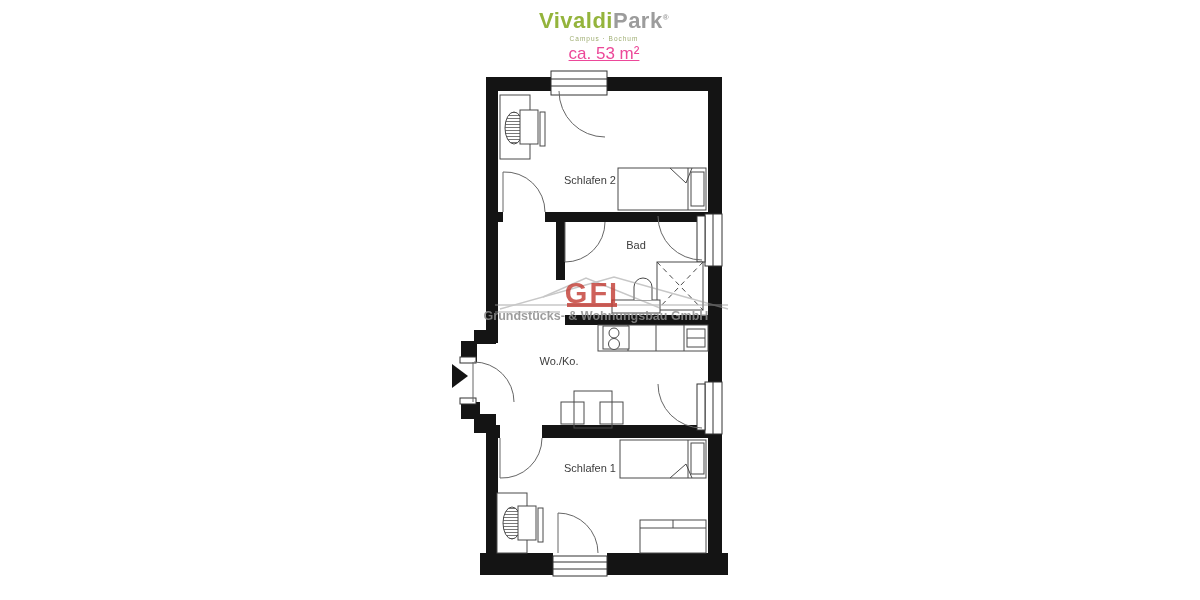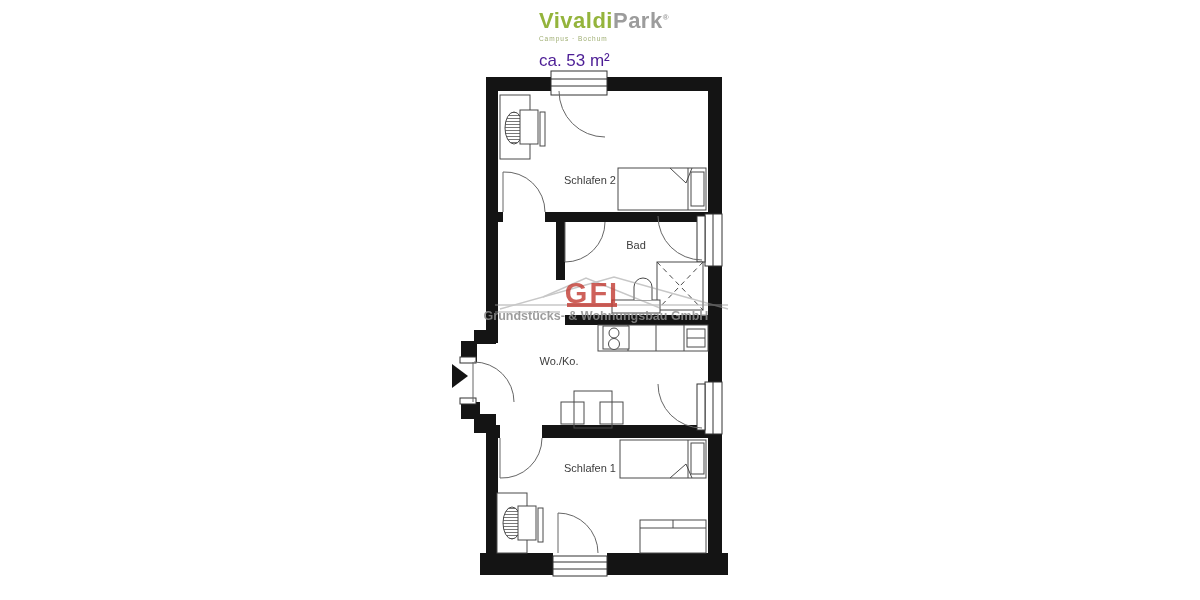--- a/index.html
+++ b/index.html
@@ -1,24 +1,24 @@
 <!DOCTYPE html>
 <html><head>
 <meta charset="utf-8">
 <style>
   html,body{margin:0;padding:0;background:#ffffff;}
   #stage{position:relative;width:1200px;height:600px;background:#ffffff;overflow:hidden;
          font-family:"Liberation Sans",sans-serif;}
-  .header{position:absolute;top:10px;left:604px;transform:translateX(-50%);text-align:left;white-space:nowrap;}
+  .header{position:absolute;top:10px;left:604px;transform:translateX(-50%);text-align:center;white-space:nowrap;}
   .logo{font-size:22px;font-weight:bold;letter-spacing:.5px;line-height:1;}
   .brand-a{color:#94b43c;}
   .brand-b{color:#9c9c9c;}
   .brand-mark{color:#9c9c9c;font-size:8px;vertical-align:super;font-weight:bold;}
   .tagline{margin-top:3px;font-size:6.5px;color:#9fae72;letter-spacing:1px;}
-  .area{margin-top:9px;font-size:17px;color:#4c1d95;}
+  .area{margin-top:2px;font-size:17px;color:#ec4899;text-decoration:underline;}
   svg{position:absolute;top:0;left:0;}
   svg text{font-family:"Liberation Sans",sans-serif;}
   .room-label{font-size:11px;fill:#3c3c3c;}
   .wm-company{font-size:12.5px;font-weight:bold;fill:#8d8d8d;}
   .wm-abbrev{font-size:29px;font-weight:bold;fill:#c23a32;letter-spacing:2px;}
 </style>
 </head>
 <body>
 
 <div id="stage">

